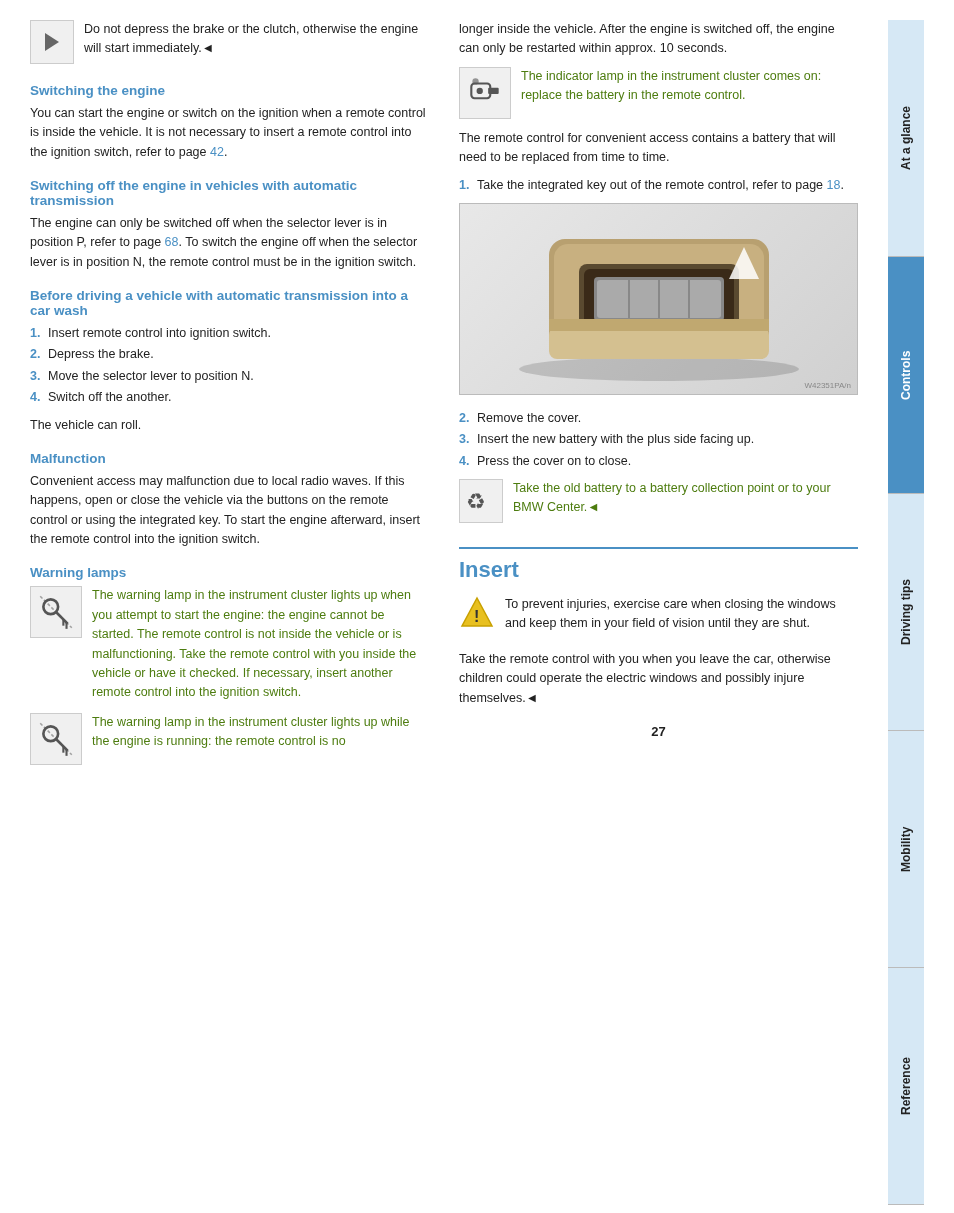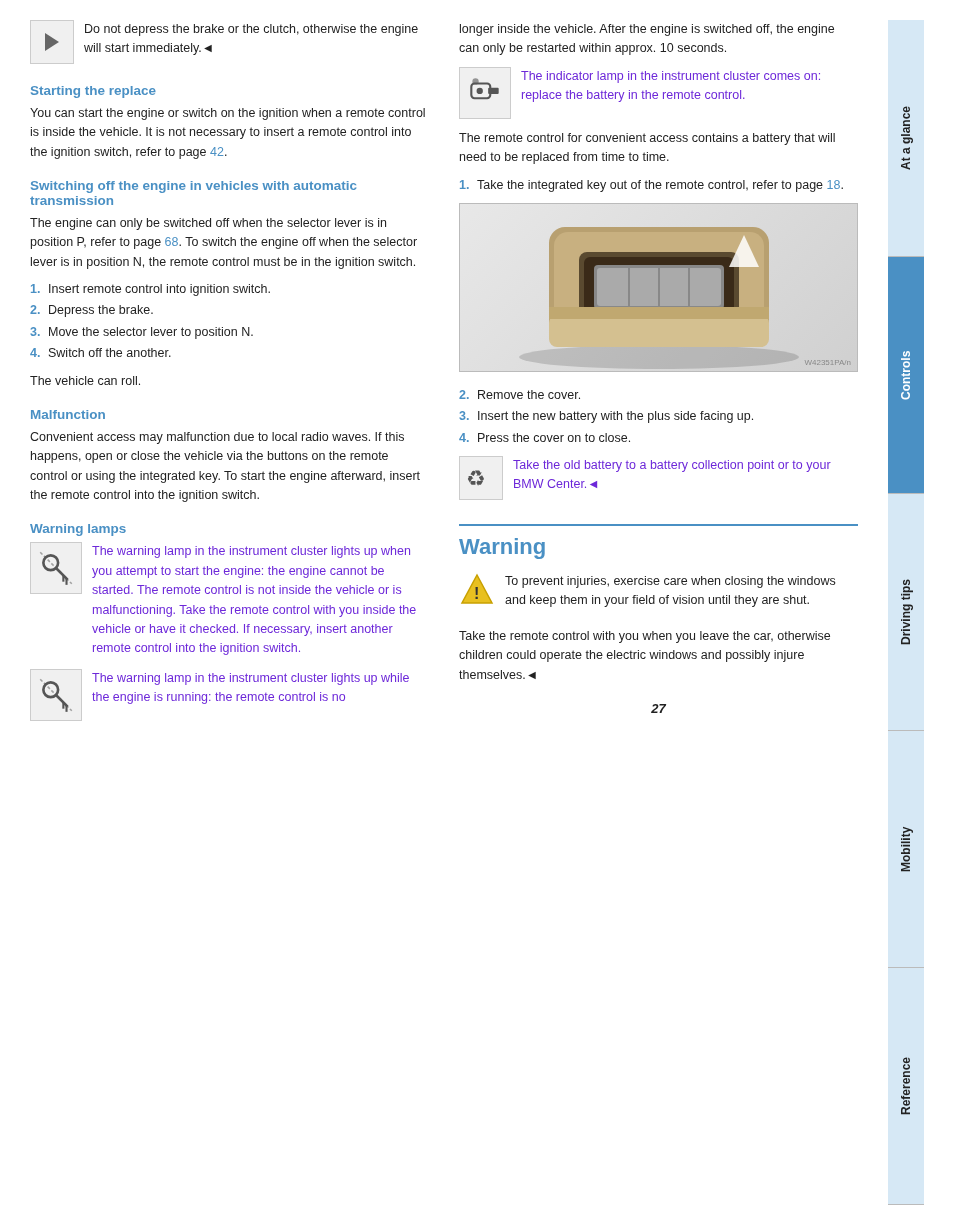--- a/index.html
+++ b/index.html
@@ -130,21 +130,21 @@
     }
 
     .note-icon svg {
       width: 40px;
       height: 40px;
     }
 
     .note-text {
       font-size: 12.5px;
       line-height: 1.55;
-      color: #6d28d9;
+      color: #4d7c0f;
     }
 
     .windows-heading {
       font-size: 22px;
       font-weight: bold;
       color: #4a90c4;
       margin-top: 24px;
       margin-bottom: 12px;
       border-top: 2px solid #4a90c4;
       padding-top: 8px;
@@ -165,21 +165,21 @@
       width: 36px;
       height: 36px;
       flex-shrink: 0;
       display: flex;
       align-items: center;
       justify-content: center;
     }
 
     .battery-image-box {
       width: 100%;
-      height: 169px;
+      height: 192px;
       background: linear-gradient(135deg, #e8e8e8 0%, #d0d0d0 100%);
       border: 1px solid #bbb;
       display: flex;
       align-items: center;
       justify-content: center;
       margin-bottom: 14px;
       position: relative;
       overflow: hidden;
     }
 
@@ -208,21 +208,20 @@
       background: #f0f0f0;
       flex-shrink: 0;
     }
 
     .page-number {
       text-align: center;
       font-size: 13px;
       color: #222;
       margin-top: 16px;
       font-weight: bold;
-      font-style: italic;
     }
 
     a.ref-link {
       color: #4a90c4;
       text-decoration: none;
       text-align: right;
     }
 
     .recycle-icon-box {
       width: 44px;
@@ -244,26 +243,27 @@
 
     <div class="top-note-box">
       <div class="play-icon-box">
         <svg width="24" height="24" viewBox="0 0 24 24">
           <polygon points="5,3 19,12 5,21" fill="#666"></polygon>
         </svg>
       </div>
       <p class="body-text">Do not depress the brake or the clutch, otherwise the engine will start immediately.◄</p>
     </div>
 
-    <h2 class="section-title">Starting the replace</h2>
+    <h2 class="section-title">Switching the engine</h2>
     <p class="body-text">You can start the engine or switch on the ignition when a remote control is inside the vehicle. It is not necessary to insert a remote control into the ignition switch, refer to page <a class="ref-link">42</a>.</p>
 
     <h2 class="section-title">Switching off the engine in vehicles with automatic transmission</h2>
     <p class="body-text">The engine can only be switched off when the selector lever is in position P, refer to page <a class="ref-link">68</a>. To switch the engine off when the selector lever is in position N, the remote control must be in the ignition switch.</p>
 
+    <h2 class="section-title">Before driving a vehicle with automatic transmission into a car wash</h2>
     <ol class="numbered-list">
       <li>
           <span class="num">1.</span>
           <span>Insert remote control into ignition switch.</span>
         </li>
       <li>
           <span class="num">2.</span>
           <span>Depress the brake.</span>
         </li>
       <li>
@@ -384,21 +384,21 @@
       <div class="recycle-icon-box">
         <svg width="36" height="36" viewBox="0 0 36 36">
 
           <text x="3" y="26" font-size="22" fill="#555">♻</text>
         </svg>
       </div>
       <p class="note-text">Take the old battery to a battery collection point or to your BMW Center.◄</p>
     </div>
 
     <div class="windows-section">
-      <h1 class="windows-heading">Warning</h1>
+      <h1 class="windows-heading">Insert</h1>
 
       <div class="warning-note-box">
         <div class="warning-icon">
           <svg width="34" height="34" viewBox="0 0 34 34">
             <polygon points="17,2 32,30 2,30" fill="#e8c020" stroke="#c8a000" stroke-width="1.5"></polygon>
             <text x="14" y="26" font-size="16" font-weight="bold" fill="#333">!</text>
           </svg>
         </div>
         <p class="body-text">To prevent injuries, exercise care when closing the windows and keep them in your field of vision until they are shut.</p>
       </div>

